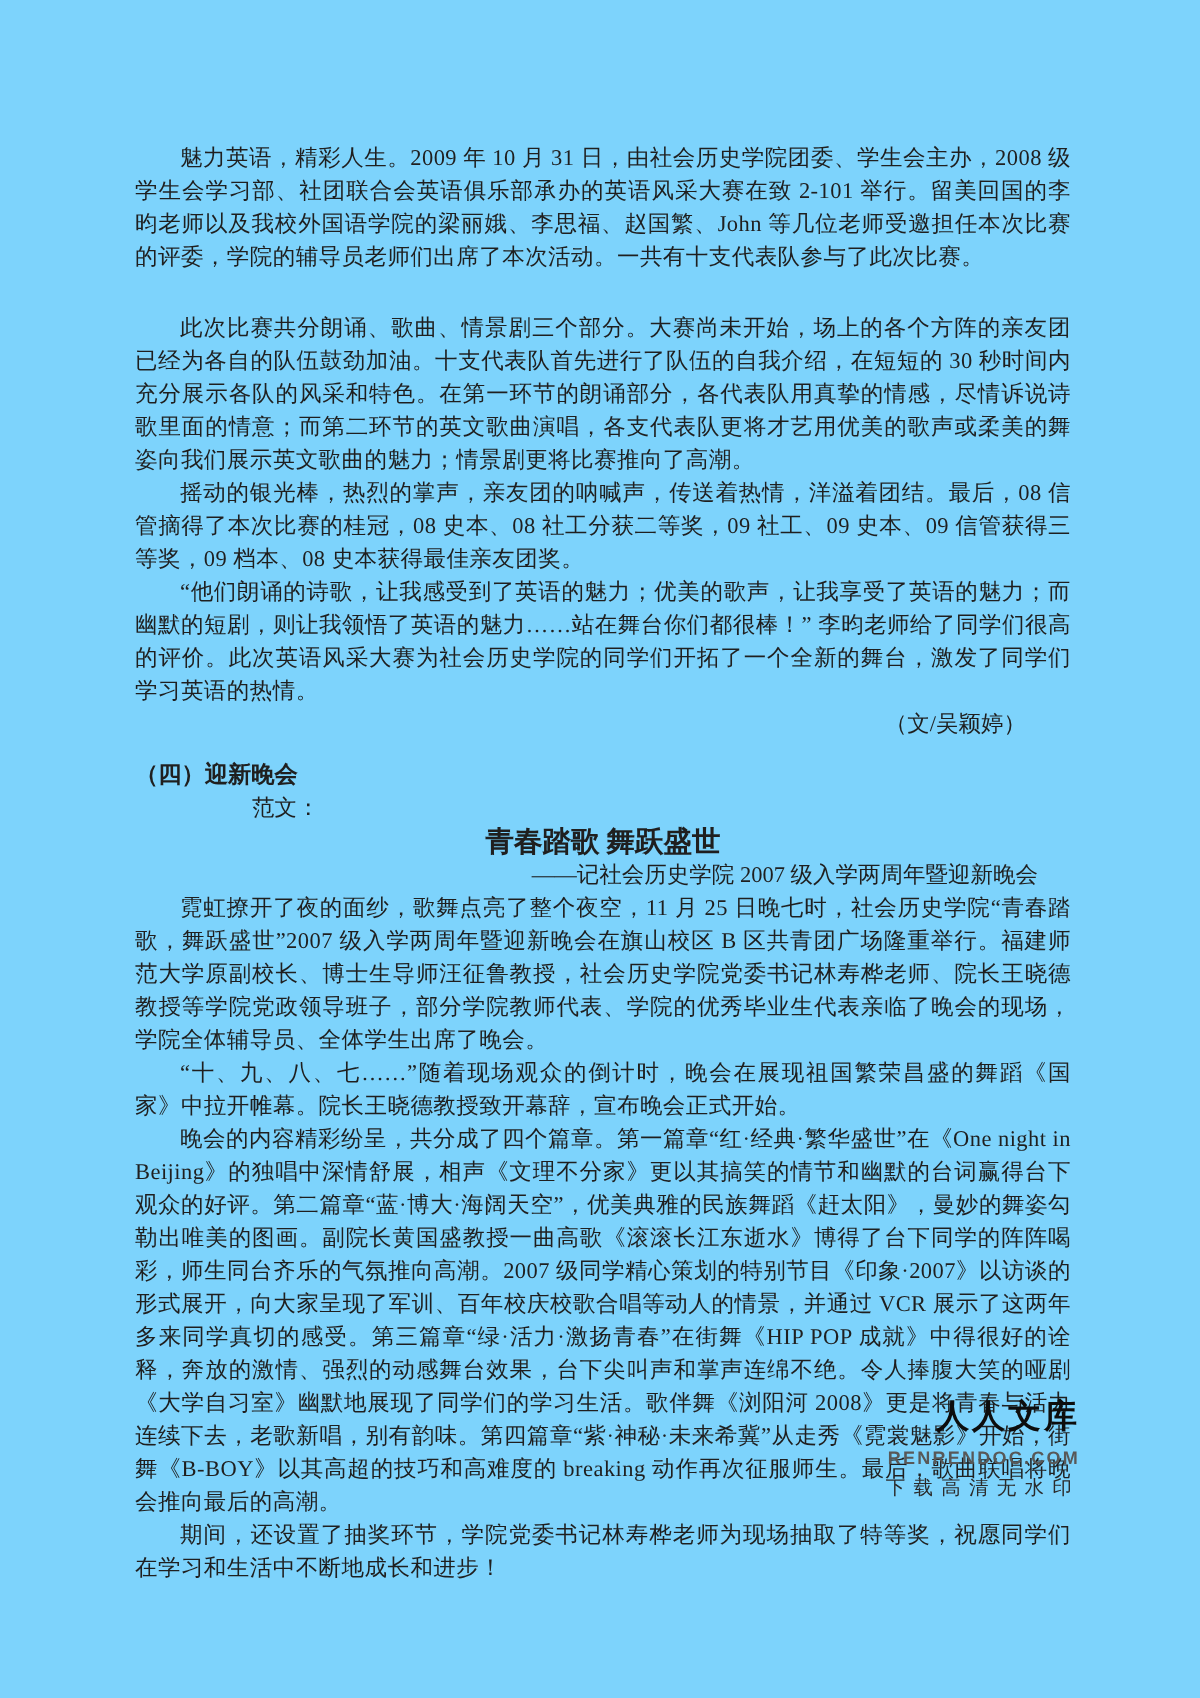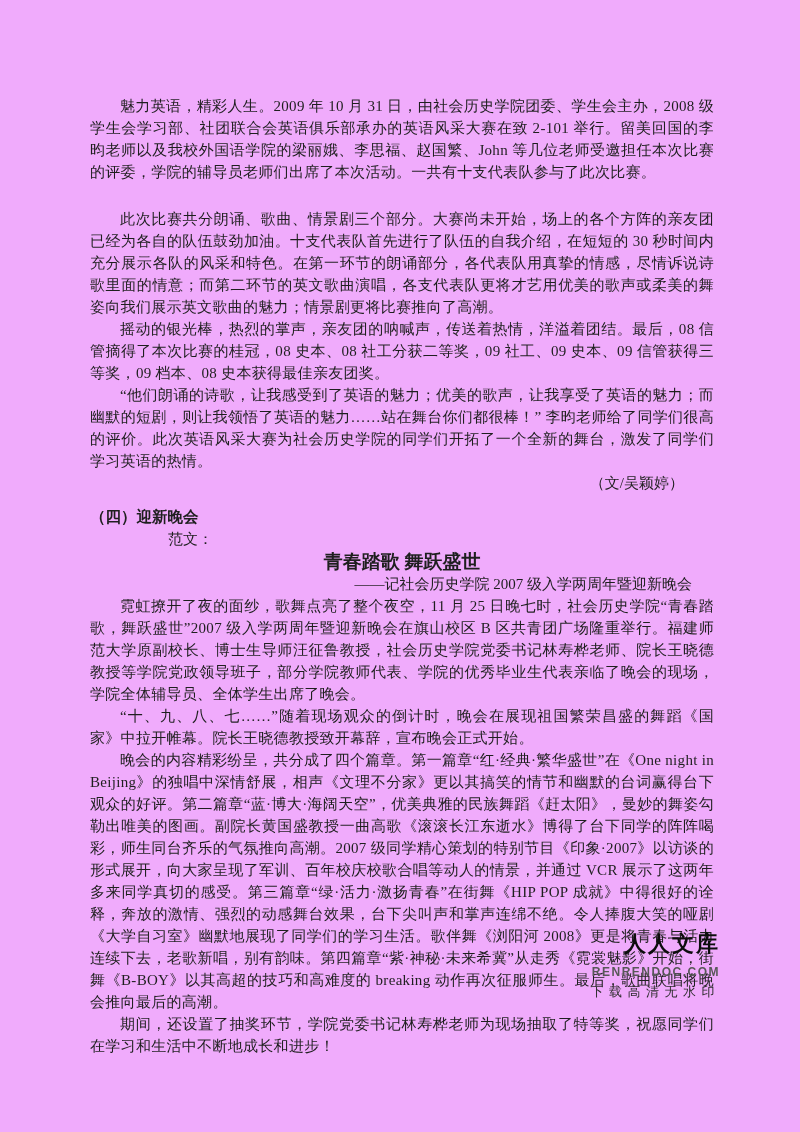--- a/index.html
+++ b/index.html
@@ -2,21 +2,21 @@
 <html><head>
 <meta charset="utf-8">
 <style>
   * { margin: 0; padding: 0; box-sizing: border-box; }
   html, body { background: #ffffff; }
   .page {
     position: relative;
     width: 800px;
     height: 1132px;
     margin: 0 auto;
-    background: #f0abfc;
+    background: #7dd3fc;
     overflow: hidden;
     font-family: "Liberation Serif", "DejaVu Serif", serif;
     color: #1f1f1f;
   }
   .content {
     position: absolute;
     left: 90px;
     top: 95px;
     width: 624px;
     font-size: 15px;

